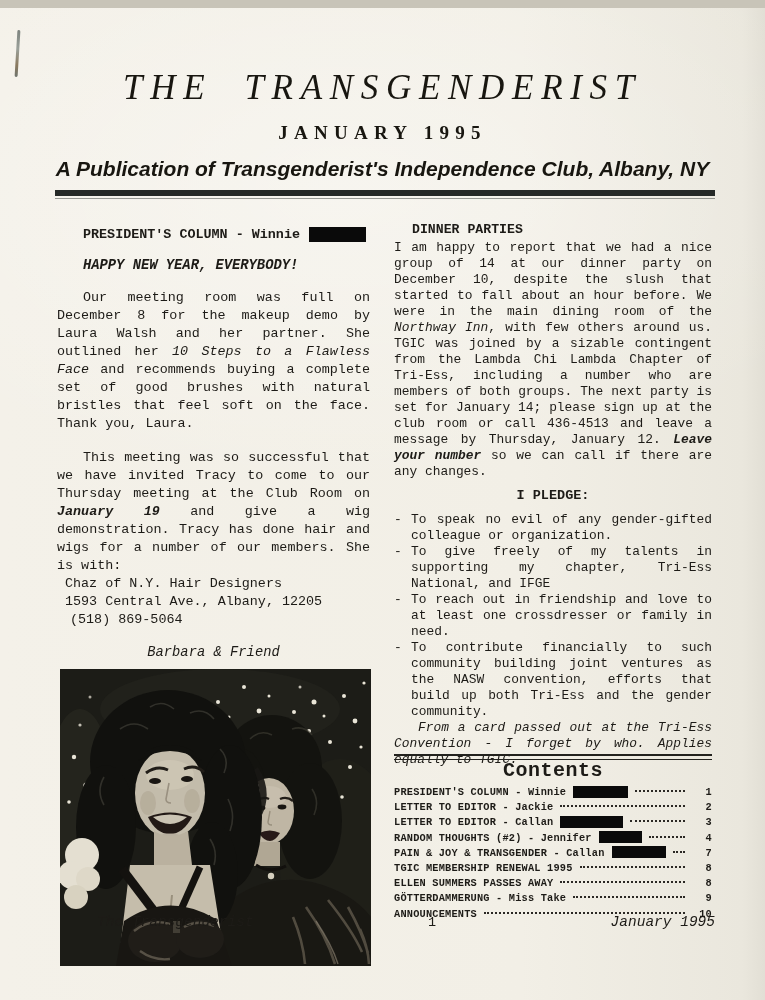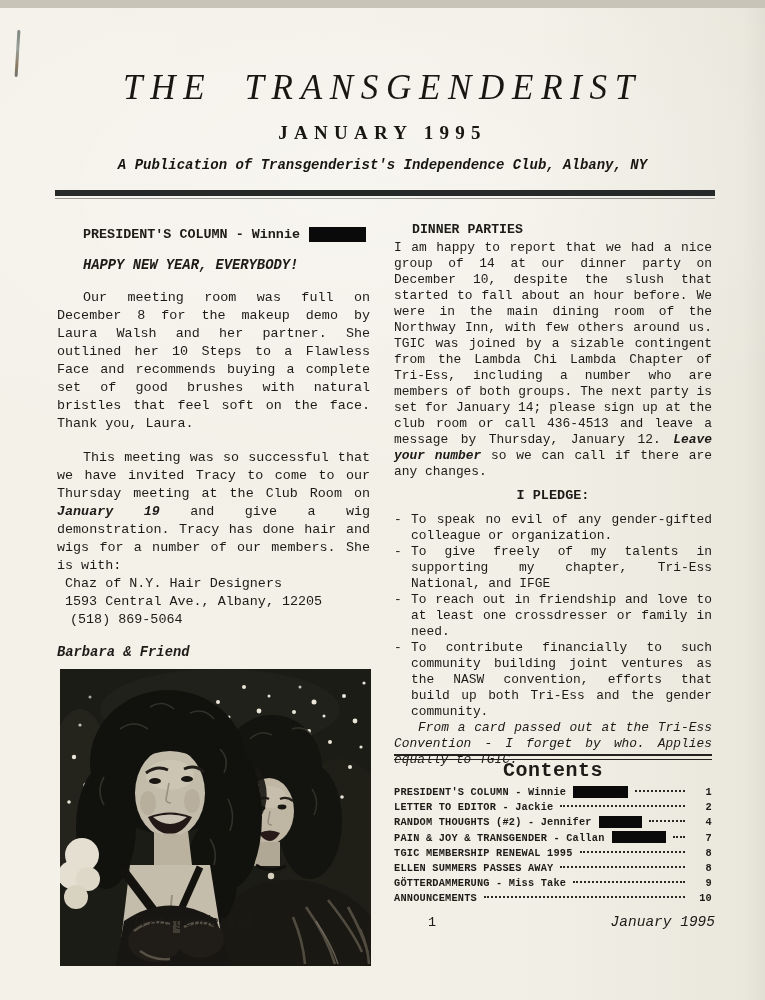--- a/index.html
+++ b/index.html
@@ -14,40 +14,40 @@
   
   .staple{position:absolute;left:16px;top:22px;width:3px;height:47px;border-radius:2px;
     background:linear-gradient(180deg,#7d837e 0%,#9aa09a 40%,#8b7a5f 75%,#6f756f 100%);
     transform:rotate(3.5deg);}
   
   .masthead{position:absolute;left:0;right:0;top:60px;text-align:center;}
   .mast-title{font-family:"Liberation Serif",serif;font-style:italic;font-size:35px;
     letter-spacing:.22em;word-spacing:.45em;color:#181610;white-space:nowrap;}
   .mast-issue{margin-top:14px;font-family:"Liberation Serif",serif;font-weight:bold;
     font-size:19px;letter-spacing:.33em;color:#181610;}
-  .mast-subtitle{margin-top:13px;font-family:Liberation Mono, monospace;font-weight:bold;
-    font-style:italic;font-size:14px;color:#181610;}
+  .mast-subtitle{margin-top:13px;font-family:Liberation Sans, sans-serif;font-weight:bold;
+    font-style:italic;font-size:21px;color:#181610;}
   .rule{position:absolute;left:55px;width:660px;top:182px;}
   .rule .bar{height:6px;background:#252927;}
   .rule .thin{height:1px;margin-top:2px;background:rgba(58,64,60,.5);}
   
   .col-left{position:absolute;left:57px;top:214px;width:313px;font-size:13.4px;line-height:18px;}
   .col-right{position:absolute;left:394px;top:214px;width:318px;height:720px;font-size:12.9px;line-height:16px;}
   .pc-heading{margin-top:4px;text-indent:26px;font-weight:bold;white-space:nowrap;}
   .redact{display:inline-block;background:#0a0a0a;vertical-align:text-bottom;}
   .redact-heading{width:57px;height:15px;margin-left:9px;}
   .greeting{margin-top:13px;text-indent:26px;font-weight:bold;font-style:italic;font-size:13.8px;}
   .para{margin-top:14px;text-indent:26px;text-align:justify;}
   .para.mt16{margin-top:16px;}
-  .seg-italic{}
+  .seg-italic{font-style:italic;}
   .seg-bolditalic{font-style:italic;font-weight:bold;}
   .contact{margin:0;padding:0;list-style:none;}
   .contact li{padding-left:8px;}
   .contact li:last-child{padding-left:13px;}
-  .photo-caption{margin-top:15px;text-align:left;font-weight:bold;font-style:italic;font-size:13.8px;}
+  .photo-caption{margin-top:15px;text-align:center;font-weight:normal;font-style:italic;font-size:13.8px;}
   .photo-wrap{margin-top:7px;margin-left:3px;width:311px;height:297px;}
   .photo-wrap svg{display:block;}
   
   .dp-heading{text-indent:18px;font-weight:bold;font-size:13.2px;}
   .dp-body{margin-top:2px;text-align:justify;}
   .pledge-heading{margin-top:8px;text-align:center;font-weight:bold;font-size:13.5px;}
   .pledge-list{margin:8px 0 0 0;padding:0;list-style:none;}
   .pledge-list li{padding-left:17px;text-indent:-17px;text-align:justify;}
   .pledge-dash{display:inline-block;width:17px;text-indent:0;}
   .pledge-note{margin-top:0;text-indent:24px;font-style:italic;text-align:justify;}
@@ -231,20 +231,26 @@
             <span class="toc-page">1</span>
           </div>
 
           <div class="toc-row">
             <span class="toc-label">LETTER TO EDITOR - Jackie</span>
 
             <span class="toc-leader"></span>
             <span class="toc-page">2</span>
           </div>
 
+          <div class="toc-row">
+            <span class="toc-label">LETTER TO EDITOR - Callan</span>
+            <span class="toc-redact" style="width: 63px;"></span>
+            <span class="toc-leader"></span>
+            <span class="toc-page">3</span>
+          </div>
 
           <div class="toc-row">
             <span class="toc-label">RANDOM THOUGHTS (#2) - Jennifer</span>
             <span class="toc-redact" style="width: 43px;"></span>
             <span class="toc-leader"></span>
             <span class="toc-page">4</span>
           </div>
 
           <div class="toc-row">
             <span class="toc-label">PAIN &amp; JOY &amp; TRANSGENDER - Callan</span>

